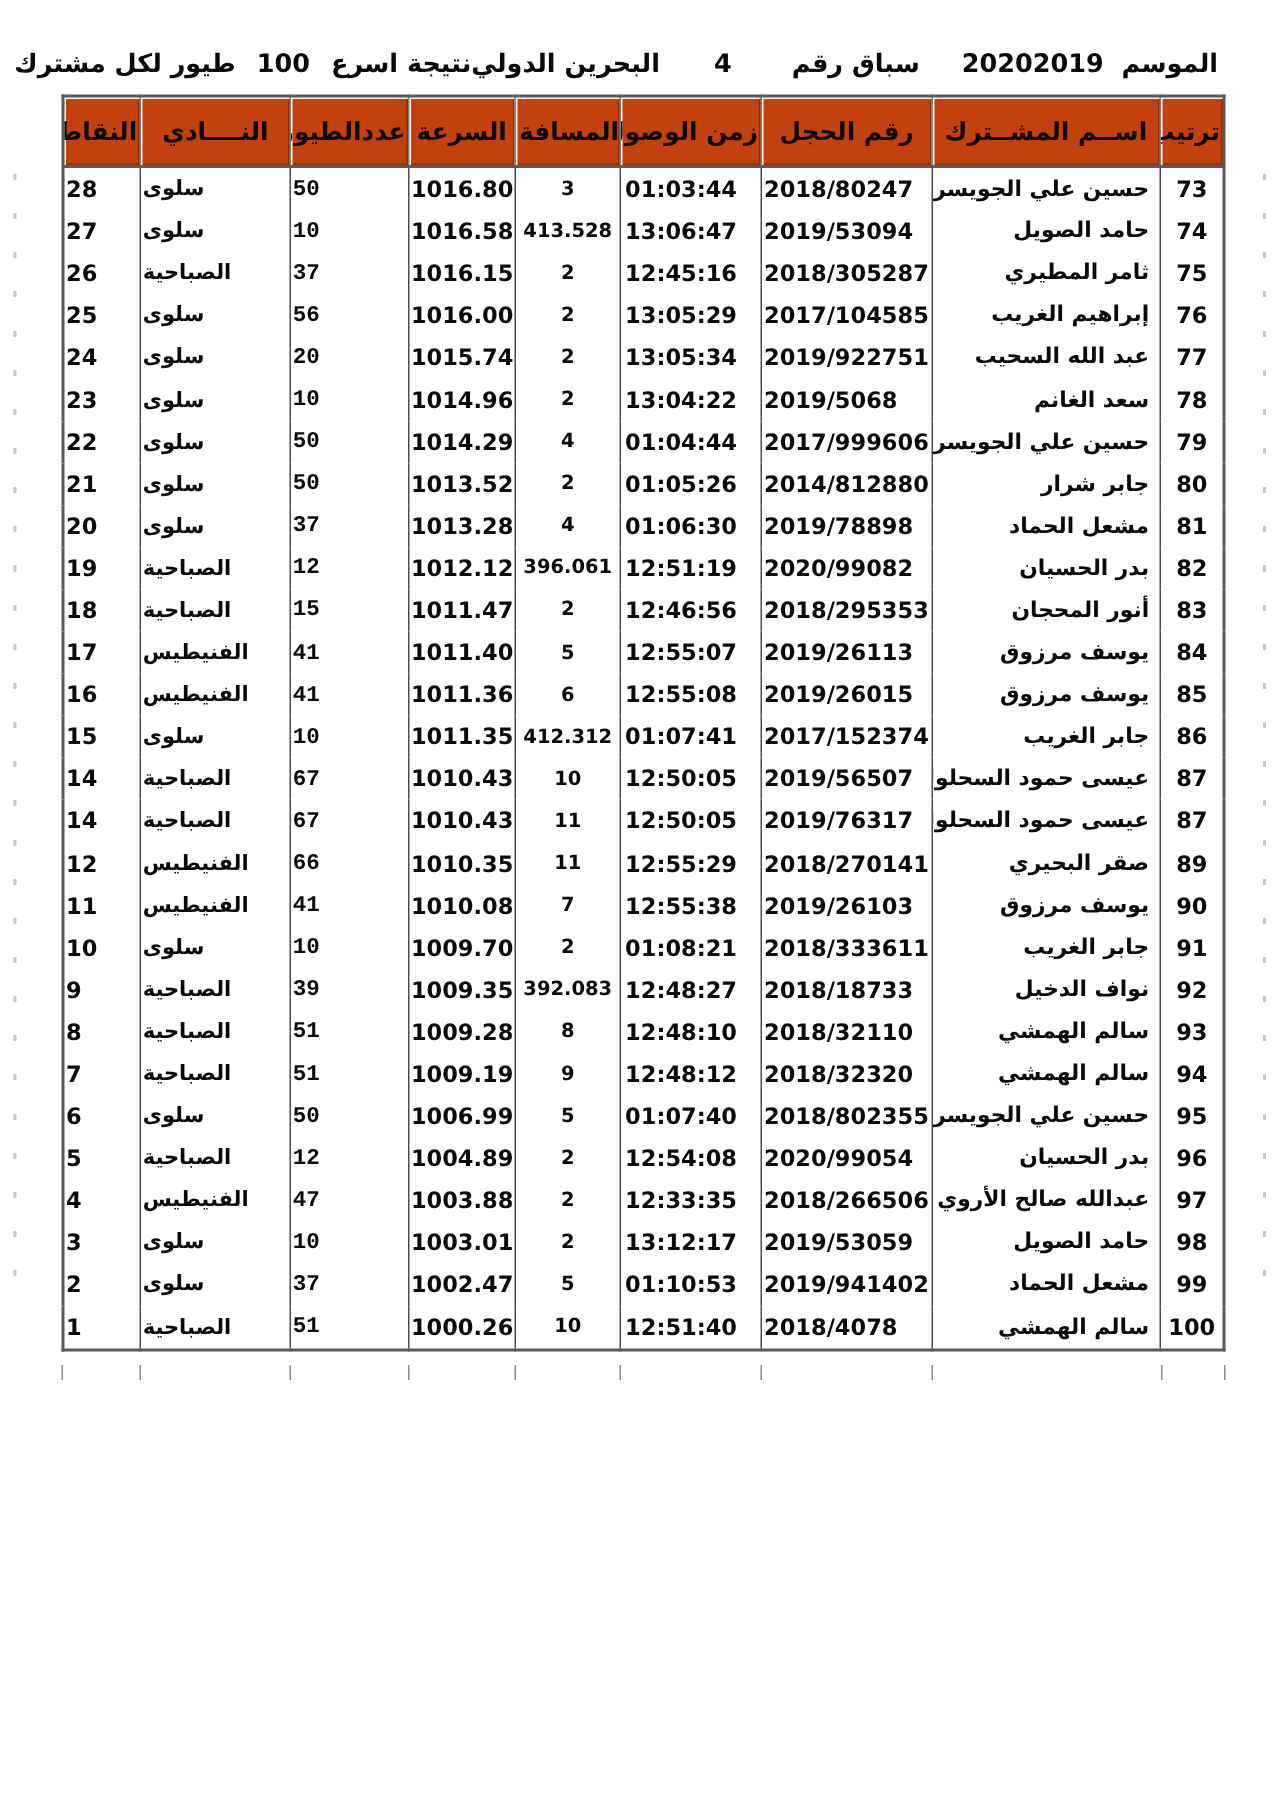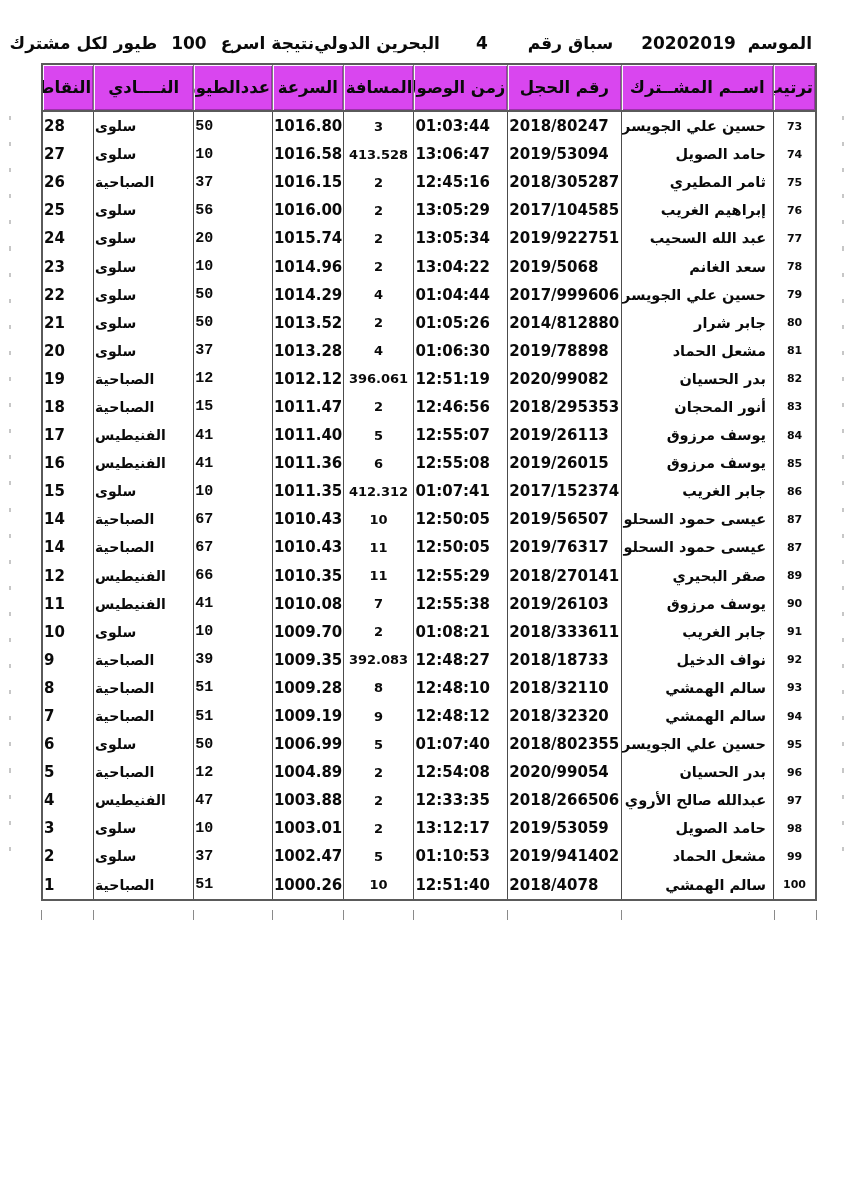--- a/index.html
+++ b/index.html
@@ -21,41 +21,41 @@
   }
   .title-line[dir="rtl"] span{display:inline-block;}
   .t-ml18{margin-left:28px;} .t-ml40{margin-left:40px;text-align:right;} .t-ml36{margin-left:36px;}
   .t-ml28{} .t-ml14{margin-left:14px;} .t-ml12{margin-left:12px;}
   
   .table-wrap{position:absolute;top:63px;left:41px;width:776px;}
   table{border-collapse:collapse;table-layout:fixed;width:776px;}
   th,td{overflow:hidden;white-space:nowrap;}
   thead th{
     height:45px;
-    background:#d946ef;
+    background:#c2410c;
     border:1px solid #7d7d7d;
     box-shadow:inset 1px 1px 0 rgba(255,255,255,.95), inset -1px -1px 0 rgba(0,0,0,.28);
     font-size:16.5px;
     text-align:center;
     padding:0 2px;
   }
   thead{border-bottom:2px solid #5a5a5a;}
   tbody td{
     height:26.1px;
     border-left:1px solid #4c4c4c;
     border-right:1px solid #4c4c4c;
     border-top:none;border-bottom:none;
     font-size:15px;
     vertical-align:middle;
   }
   .data-table{border:2px solid #5a5a5a;}
-  .c-rank{text-align:center;font-size:11px;}
+  .c-rank{text-align:center;font-size:15px;}
   .c-name{text-align:right;padding-right:7px;font-size:14.5px;}
   .c-ring{text-align:left;padding-right:14px;}
-  .c-time{text-align:left;padding-right:0;}
+  .c-time{text-align:right;padding-right:16px;}
   .c-distance{text-align:center;font-size:13px;}
   .c-speed{text-align:center;}
   .c-birds{font-family:Liberation Mono, monospace;}
   .c-club{text-align:left;font-size:14px;}
   .c-points{}
   
   .tick-table{margin-top:9px;border:none;}
   .tick-table td{
     height:8px;
     border-left:1px solid #8a8a8a;

